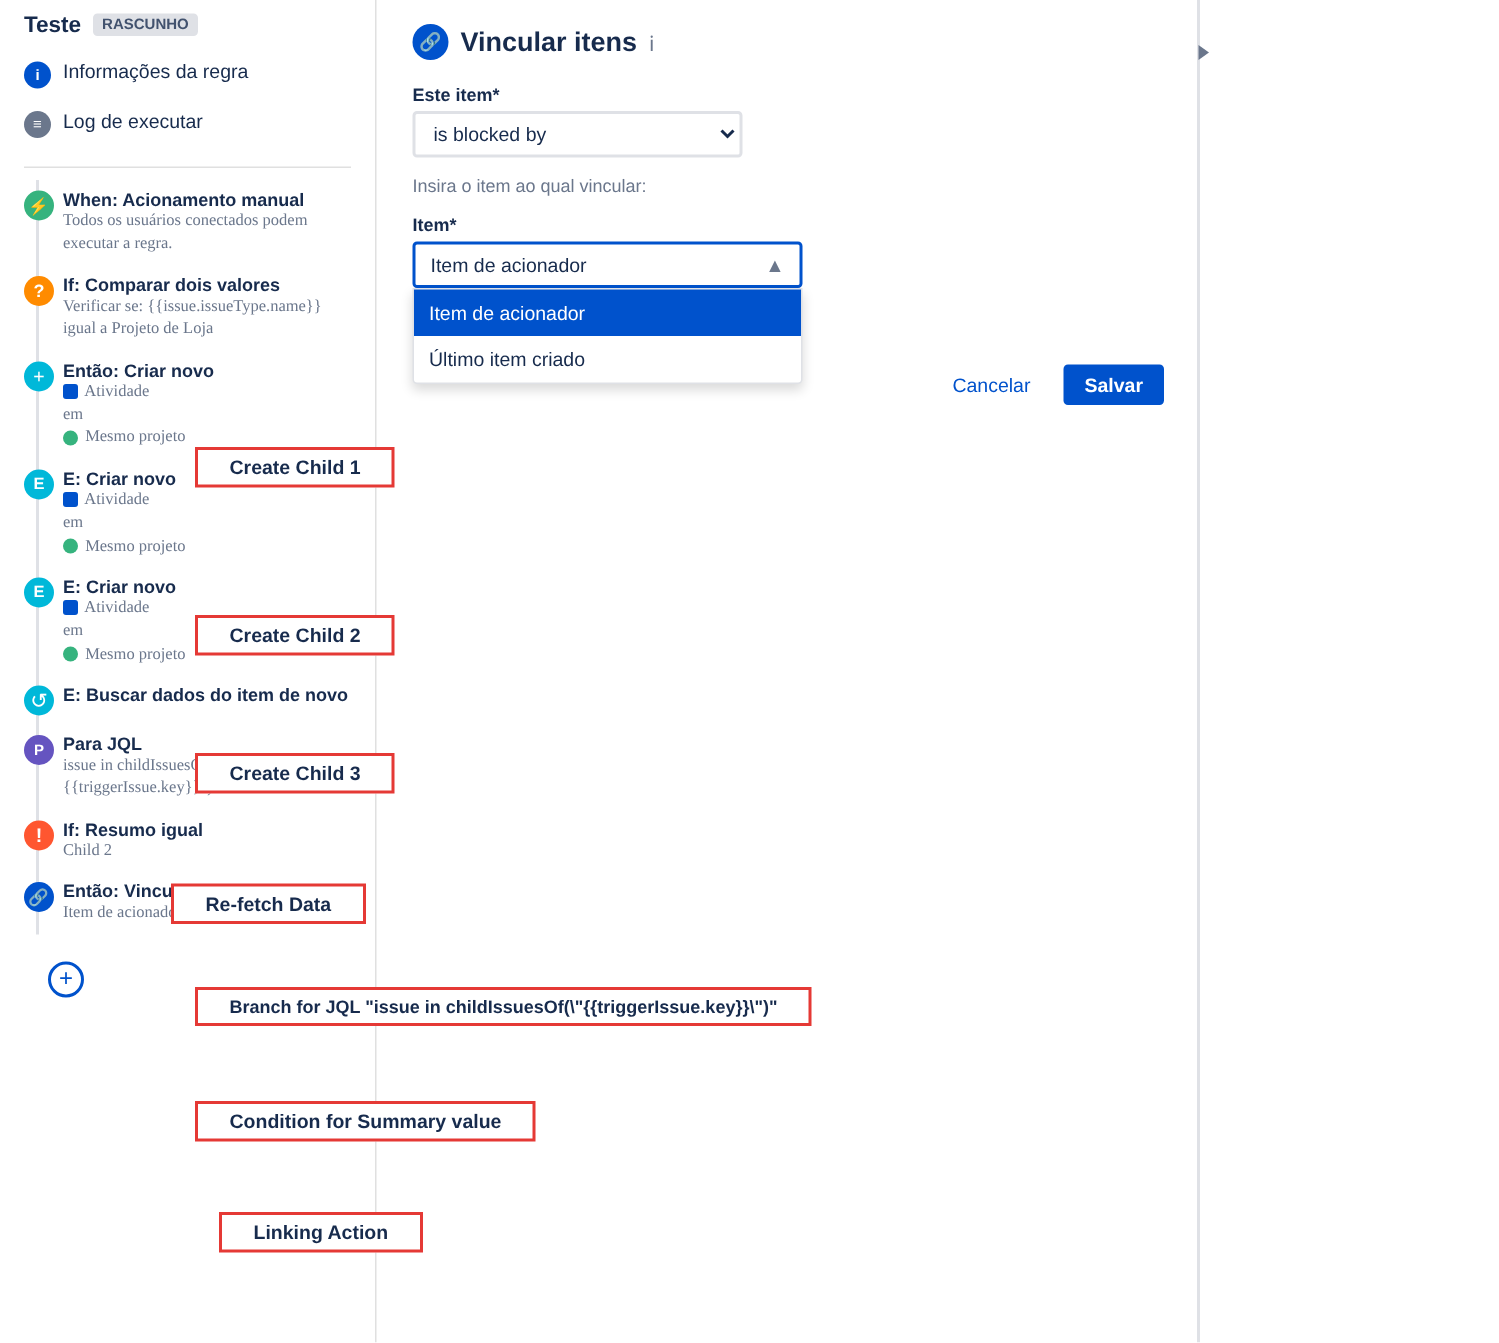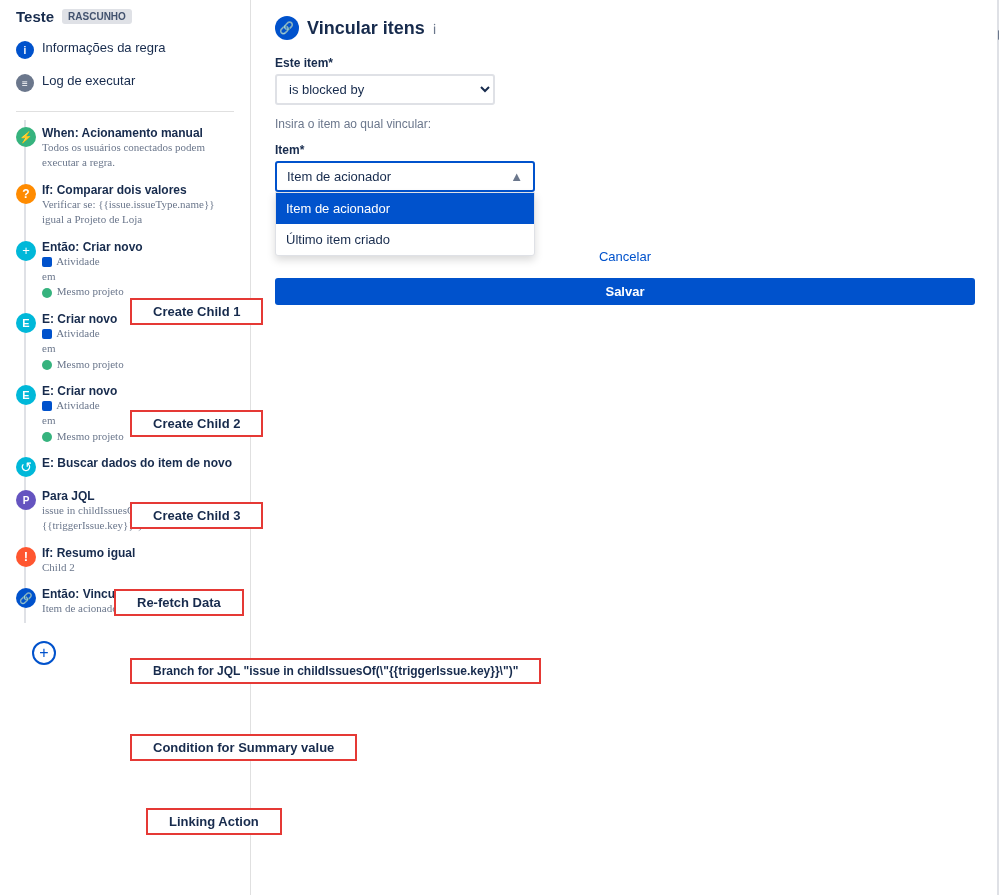--- a/index.html
+++ b/index.html
@@ -43,37 +43,37 @@
 
     .dropdown-container { position: relative; width: 260px; }
     .dropdown-input { width: 100%; padding: 6px 10px; border: 2px solid #0052cc; border-radius: 3px; font-size: 13px; color: #172b4d; background: #fff; display: flex; align-items: center; justify-content: space-between; cursor: pointer; }
     .dropdown-arrow { color: #6b778c; }
     .dropdown-menu { position: absolute; top: 100%; left: 0; width: 100%; background: #fff; border: 1px solid #dfe1e6; border-radius: 0 0 3px 3px; box-shadow: 0 4px 8px rgba(0,0,0,0.15); z-index: 100; }
     .dropdown-option { padding: 8px 10px; font-size: 13px; cursor: pointer; }
     .dropdown-option.selected { background: #0052cc; color: #fff; }
 
     .helper-text { font-size: 11px; color: #6b778c; margin-top: 4px; max-width: 380px; line-height: 1.4; }
 
-    .panel-actions { display: flex; gap: 8px; justify-content: flex-end; margin-top: 32px; flex-direction: column; }
+    .panel-actions { display: flex; gap: 8px; justify-content: flex-end; margin-top: 32px; }
     .btn-cancel { padding: 6px 14px; border: none; background: transparent; color: #0052cc; font-size: 13px; cursor: pointer; border-radius: 3px; }
     .btn-save { padding: 6px 14px; border: none; background: #0052cc; color: #fff; font-size: 13px; cursor: pointer; border-radius: 3px; font-weight: 600; }
     .ann-box { position: absolute; border: 2px solid #e53935; background: #fff; padding: 4px 21px; font-size: 13px; font-weight: 600; color: #172b4d; white-space: nowrap; }
 
     .main-layout { display: flex; width: 100%; }
     .left-col { width: 250px; flex-shrink: 0; }
     .right-col { flex: 1; border-left: 1px solid #e0e0e0; }
 
     
     .steps-wrapper { position: relative; }
     .steps-wrapper::before { content: ''; position: absolute; left: 24px; top: 0; bottom: 0; width: 2px; background: #dfe1e6; z-index: 0; }
   </style>
 </head>
 <body>
 
-<div class="main-layout" style="width:999px; min-height:895px; position:relative;">
+<div class="main-layout" style="width:800px; min-height:895px; position:relative;">
 
   <div class="left-col">
     <div class="sidebar-header">
       <span class="sidebar-title">Teste</span>
       <span class="badge-draft">RASCUNHO</span>
     </div>
 
     <div style="padding: 4px 0;">
       <div class="sidebar-item">
         <div class="sidebar-icon icon-blue" style="font-size:10px; font-weight:700;">i</div>

